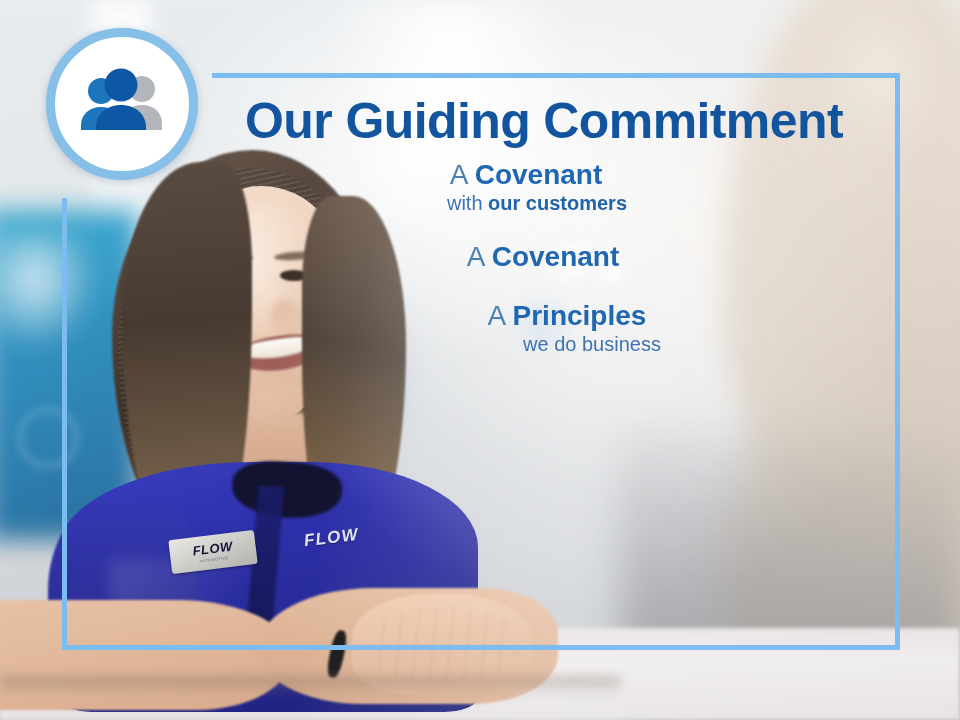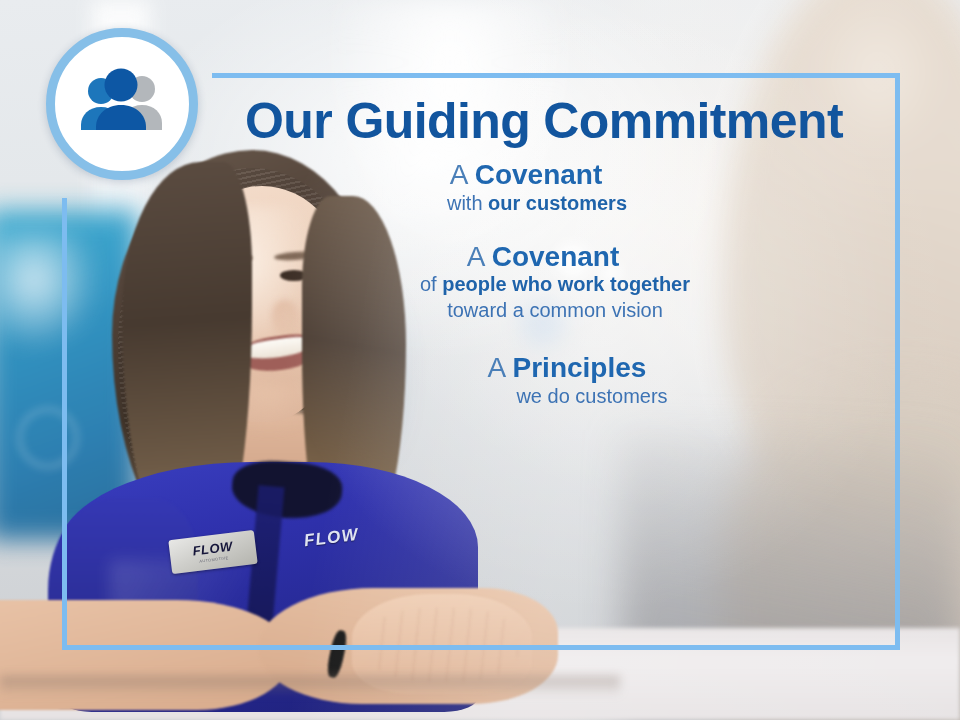--- a/index.html
+++ b/index.html
@@ -470,27 +470,23 @@
 
     <div class="principle" id="sec-covenant">
       <div class="p-head"><span class="art">A </span><span class="key">Covenant</span></div>
       <div class="p-sub">
           <div><span>with </span><b>our customers</b></div>
         </div>
     </div>
 
     <div class="principle" id="sec-community">
       <div class="p-head"><span class="art">A </span><span class="key">Covenant</span></div>
-      <div class="p-sub">
-          <div><span>of </span><b>people who work together</b></div>
-          <div><span>toward a common vision</span></div>
-        </div>
     </div>
 
     <div class="principle" id="sec-commitment">
       <div class="p-head"><span class="art">A </span><span class="key">Principles</span></div>
       <div class="p-sub">
-          <div><span>we do customers</span></div>
+          <div><span>we do business</span></div>
         </div>
     </div>
 
   </div>
 </div>
 
 </body></html>

